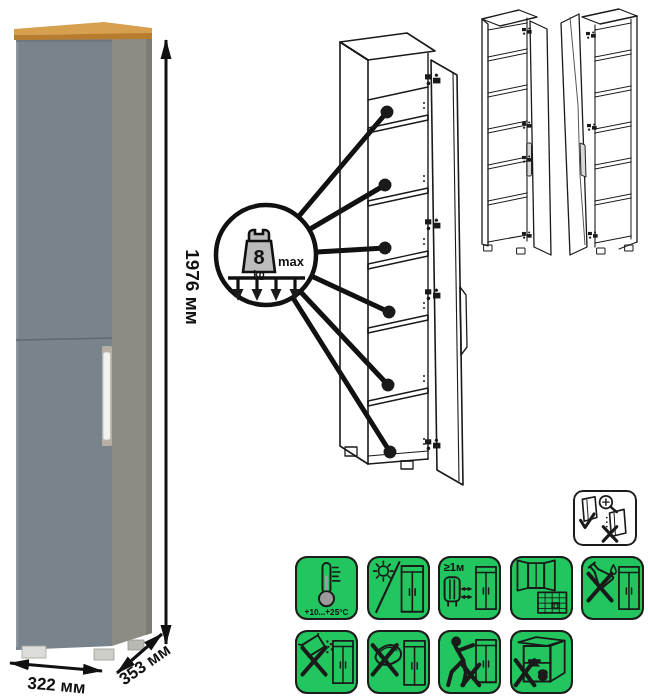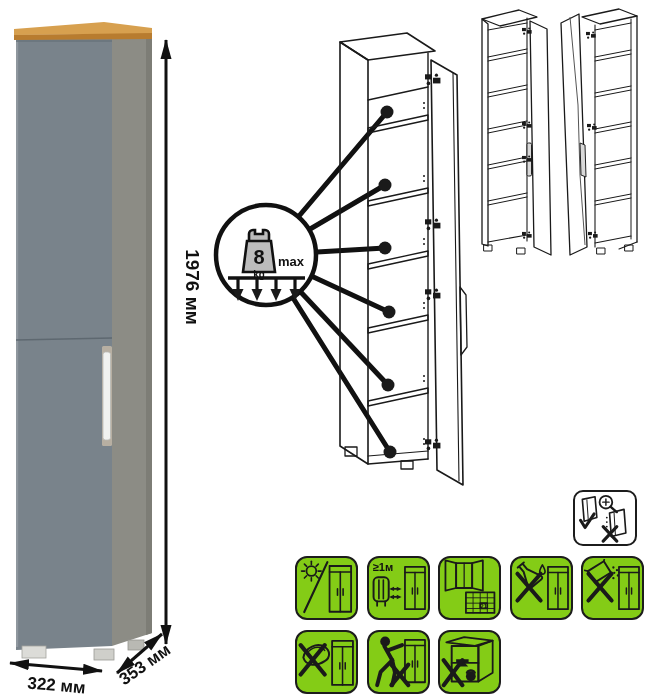--- a/index.html
+++ b/index.html
@@ -3,21 +3,21 @@
 <meta charset="utf-8">
 <style>
   html,body{margin:0;padding:0;background:#fff;}
   .stage{position:relative;width:648px;height:700px;background:#fff;overflow:hidden;
          font-family:"Liberation Sans","DejaVu Sans",sans-serif;}
   .abs{position:absolute;}
   .dimtext{font-weight:bold;fill:#111;}
   .icon-grid{position:absolute;left:295px;top:556px;display:grid;
              grid-template-columns:repeat(5,63px);grid-auto-rows:64px;gap:10px 8.5px;}
   .picto{box-sizing:border-box;width:63px;height:64px;border:2.6px solid #1c1c1c;
-         border-radius:12px;background:#84cc16;display:flex;align-items:center;justify-content:center;}
+         border-radius:12px;background:#22c55e;display:flex;align-items:center;justify-content:center;}
   .picto svg{width:57px;height:58px;}
   .picto-single{box-sizing:border-box;position:absolute;left:573px;top:490px;width:64px;height:56px;
          border:2.4px solid #1c1c1c;border-radius:10px;background:#fff;
          display:flex;align-items:center;justify-content:center;}
   .picto-single svg{width:58px;height:50px;}
   .ln{stroke:#1a1a1a;fill:none;stroke-linecap:round;stroke-linejoin:round;}
   .fillb{fill:#1a1a1a;stroke:none;}
   .itext{font-weight:bold;fill:#111;stroke:none;}
 </style>
 </head>
@@ -232,20 +232,34 @@
     <polygon points="105,138 110,140 111,172 106,170" fill="#d9d9d9" stroke="#222" stroke-width="1"></polygon>
     <use href="#sym-hinge" x="111" y="26" width="10" height="9"></use>
     <use href="#sym-hinge" x="112" y="118" width="10" height="9"></use>
     <use href="#sym-hinge" x="113" y="226" width="10" height="9"></use>
   </g>
 </svg>
 
 <div class="icon-grid">
 
 
+  <div class="picto">
+    <svg viewBox="0 0 64 64">
+      <rect x="27.5" y="4" width="9" height="34" rx="4.5" class="ln" stroke-width="2.2"></rect>
+      <rect x="30.2" y="18" width="3.6" height="20" fill="#9b9b9b"></rect>
+      <circle cx="32" cy="44" r="8.5" fill="#9b9b9b" stroke="#1a1a1a" stroke-width="2.2"></circle>
+      <g class="ln" stroke-width="1.8">
+        <line x1="39" y1="9" x2="45" y2="9"></line>
+            <line x1="39" y1="14" x2="47" y2="14"></line>
+        <line x1="39" y1="19" x2="45" y2="19"></line>
+            <line x1="39" y1="24" x2="47" y2="24"></line>
+      </g>
+      <text x="32" y="62" class="itext" font-size="9.2" text-anchor="middle">+10...+25°C</text>
+    </svg>
+  </div>
 
   <div class="picto">
     <svg viewBox="0 0 64 64">
       <g>
         <circle cx="15" cy="13" r="5.5" class="ln" stroke-width="2"></circle>
         <g class="ln" stroke-width="1.8">
           <line x1="15" y1="2" x2="15" y2="5.5"></line>
               <line x1="15" y1="20.5" x2="15" y2="24"></line>
           <line x1="4" y1="13" x2="7.5" y2="13"></line>
               <line x1="22.5" y1="13" x2="26" y2="13"></line>

